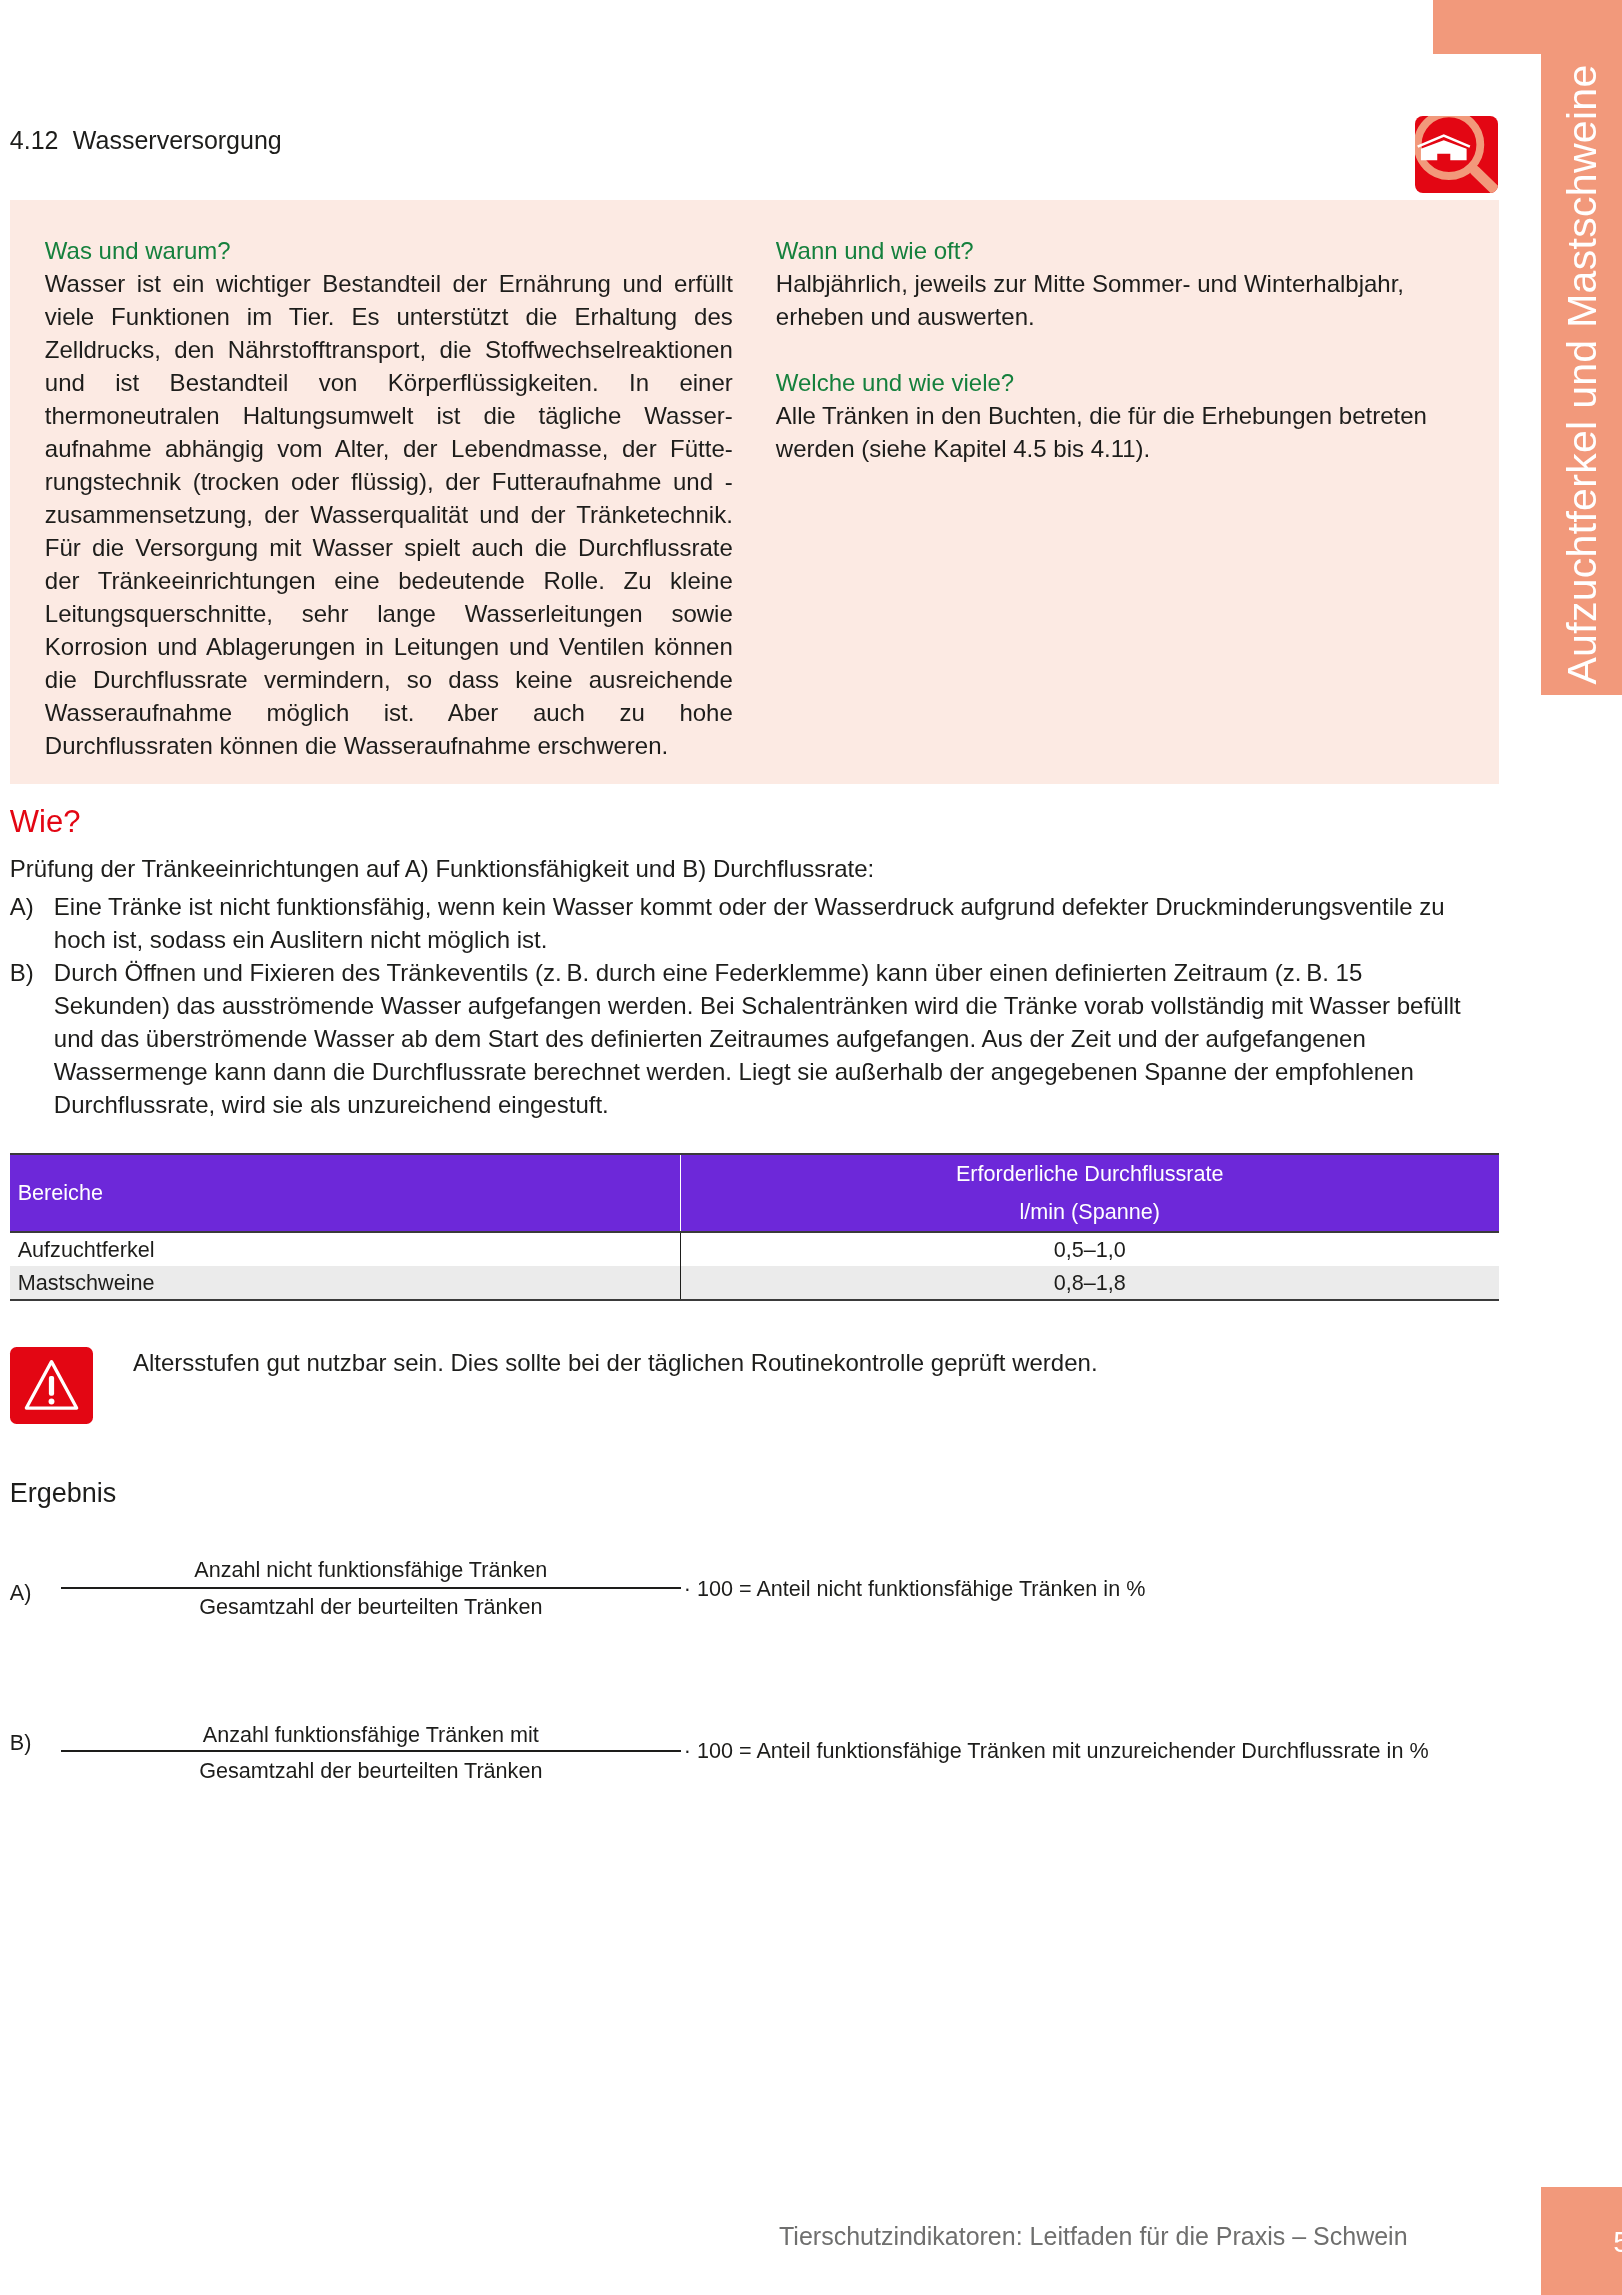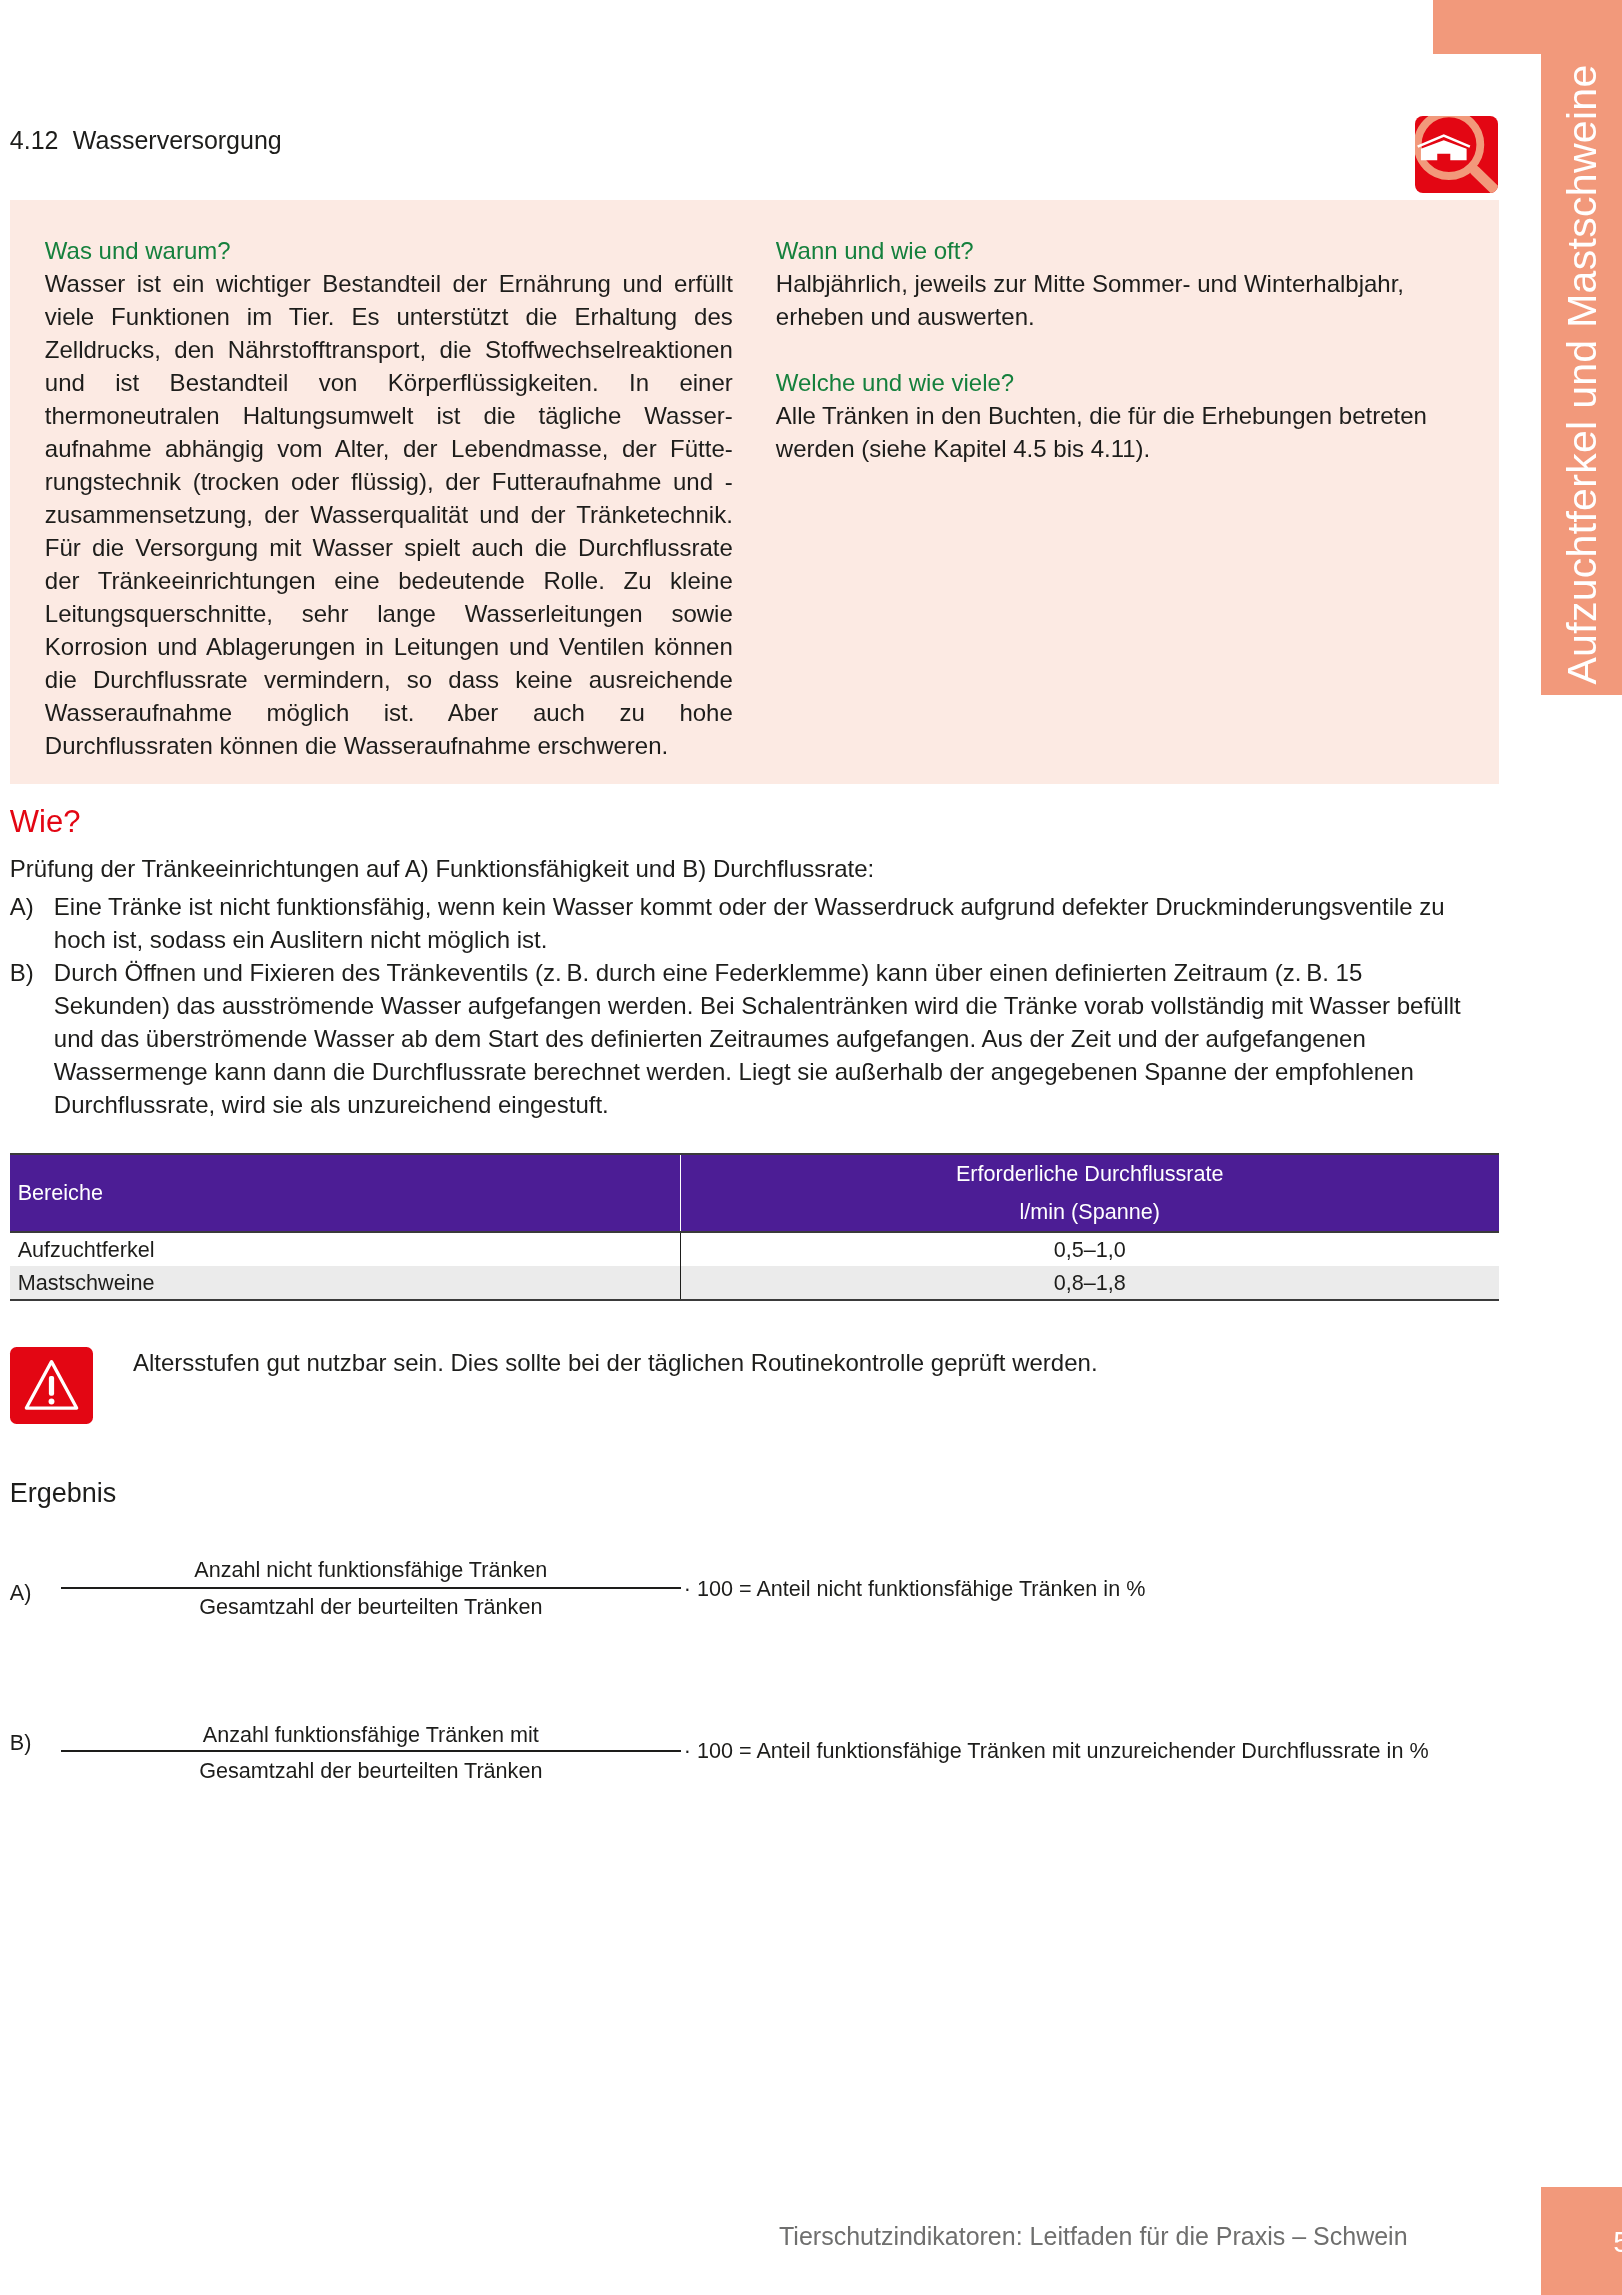--- a/index.html
+++ b/index.html
@@ -37,21 +37,21 @@
   .wie-head { left:9.8px; top:804px; font-size:31px; color:#E30613; }
   .wie-intro { left:9.8px; top:852px; font-size:24px; line-height:33px; white-space:nowrap; }
   .wie-list { left:9.8px; top:890px; width:1489px; font-size:24px; line-height:33px; }
   .wie-item { display:flex; }
   .wie-item .marker { width:44px; flex:none; }
   .wie-item .txt { flex:1; padding-right:26px; }
 
   
   .tbl { left:9.8px; top:1153px; width:1489px; border-collapse:collapse; font-size:21.6px; }
   .tbl th, .tbl td { padding:0 7.9px; }
-  .tbl thead tr { background:#4c1d95; color:#ffffff; }
+  .tbl thead tr { background:#6d28d9; color:#ffffff; }
   .tbl thead { border-top:2.6px solid #3a3a3a; border-bottom:2.6px solid #3a3a3a; }
   .tbl th { font-weight:normal; height:73px; }
   .tbl th.c1 { text-align:left; width:654px; border-right:1.3px solid #ffffff; }
   .tbl th.c2 { text-align:center; line-height:38px; }
   .tbl td { height:33px; }
   .tbl td.c1 { text-align:left; border-right:1.3px solid #1d1d1b; }
   .tbl td.c2 { text-align:center; }
   .tbl tbody tr.alt { background:#EBEBEB;border-radius:16px; }
   .tbl tbody { border-bottom:2.6px solid #3a3a3a; }
 

